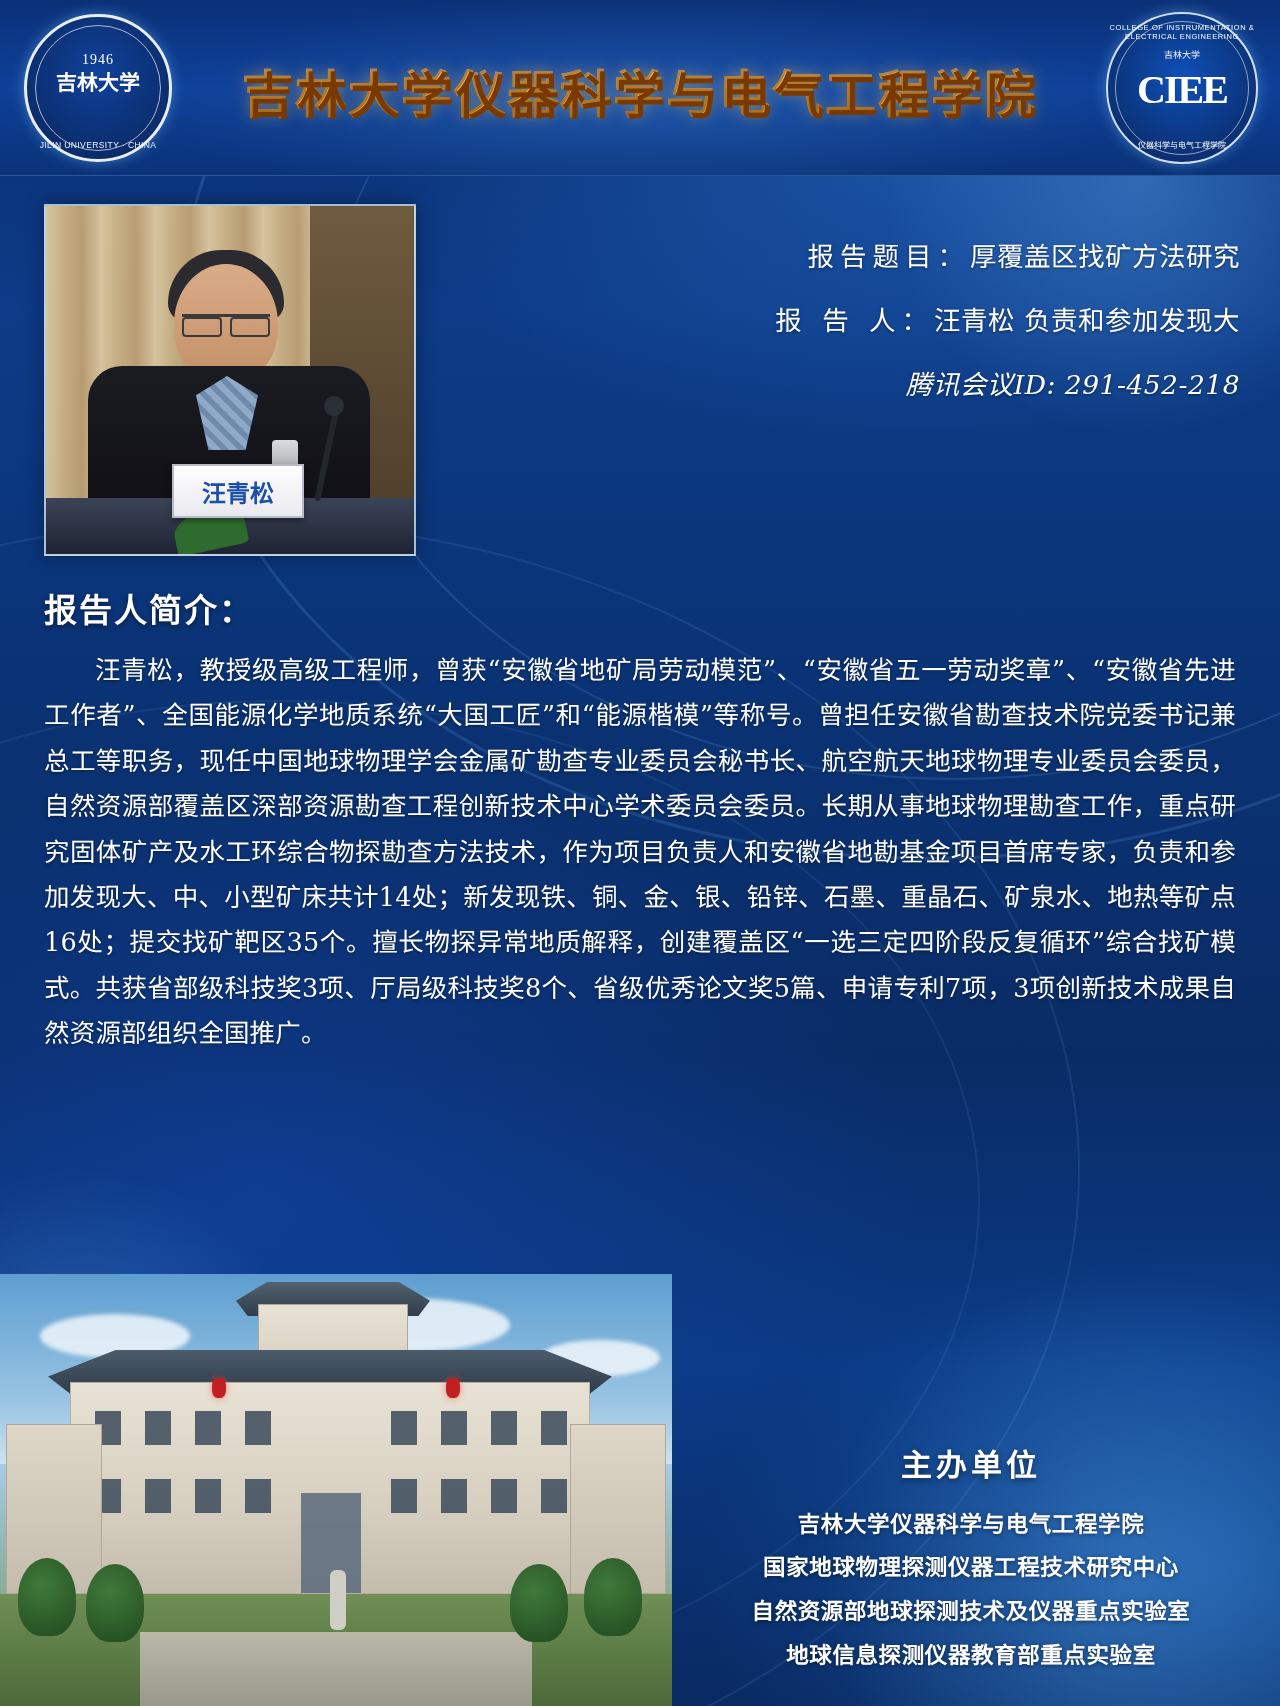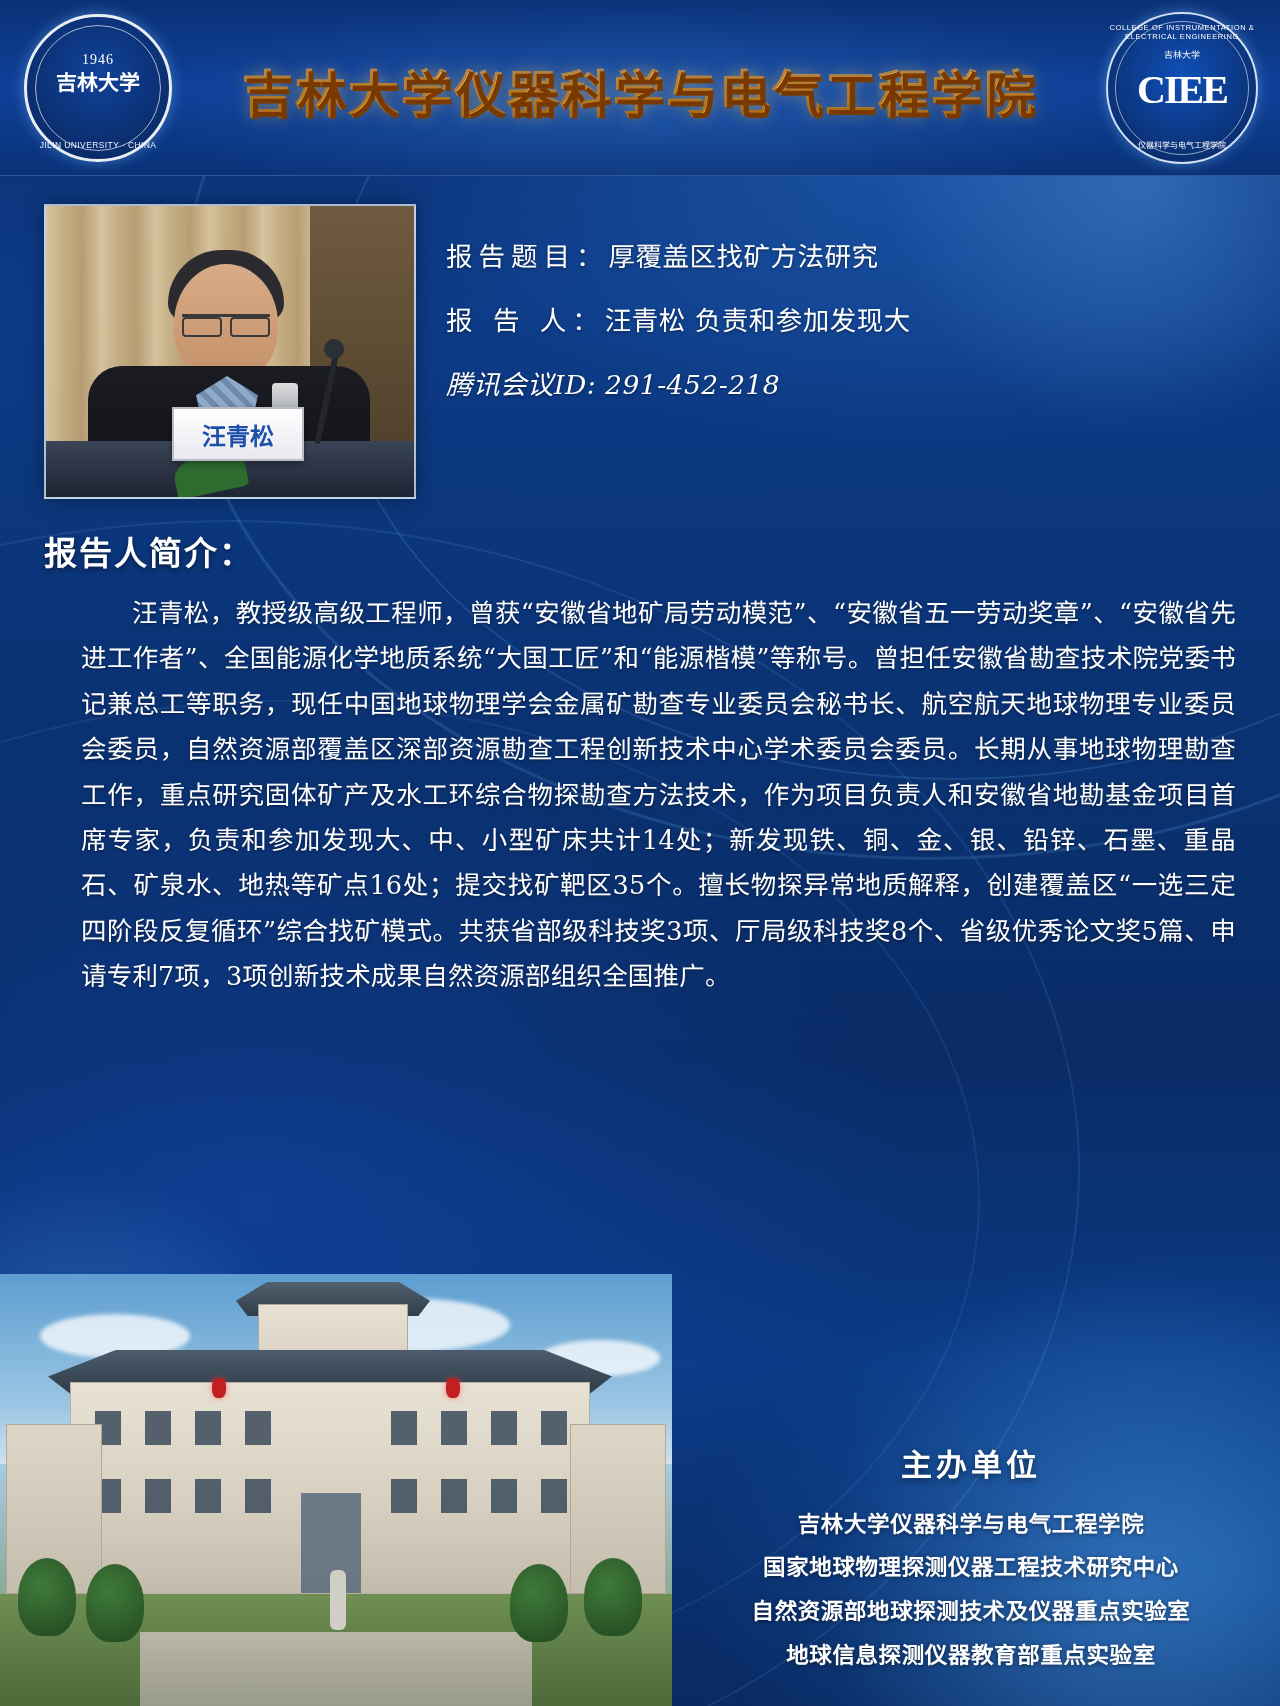--- a/index.html
+++ b/index.html
@@ -123,21 +123,21 @@
   }
 
   
   .info-row {
     position: relative; z-index: 4;
     display: flex;
     padding: 28px 40px 10px 44px;
     gap: 30px;
   }
   .photo {
-    width: 372px; height: 295px;
+    width: 372px; height: 352px;
     border: 2px solid rgba(190,220,255,0.75);
     background: linear-gradient(180deg,#c8b28a 0%, #b79d74 45%, #6e5f47 100%);
     position: relative;
     overflow: hidden;
     flex: none;
     box-shadow: 0 0 18px rgba(0,0,0,0.35);
   }
   
   .photo .curtain {
     position: absolute; inset: 0;
@@ -215,20 +215,21 @@
     color: #ffffff;
     font-family: "DejaVu Serif", serif;
   }
   .info-line {
     font-size: 26.5px;
     line-height: 1.28;
     margin-bottom: 30px;
     letter-spacing: .5px;
     text-shadow: 0 1px 3px rgba(0,0,0,.45);
     white-space: nowrap;
+    text-align: right;
   }
   .info-line:last-child { margin-bottom: 16px; font-style: italic; }
   .lbl { letter-spacing: 6px; }
 
   
   .bio {
     position: relative; z-index: 4;
     margin: 18px 44px 0 44px;
     color: #fff;
     font-family: "DejaVu Serif", serif;
@@ -238,21 +239,20 @@
     margin-bottom: 16px;
     text-shadow: 0 2px 5px rgba(0,0,0,.5);
   }
   .bio-body {
     font-size: 25.5px;
     line-height: 1.78;
     text-align: justify;
     text-indent: 2em;
     text-shadow: 0 1px 3px rgba(0,0,0,.45);
     letter-spacing: .2px;
-    margin-left: 37px;
   }
 
   
   .footer {
     position: absolute;
     left: 0; right: 0; bottom: 0;
     height: 440px;
     z-index: 5;
     display: flex;
     align-items: flex-end;

